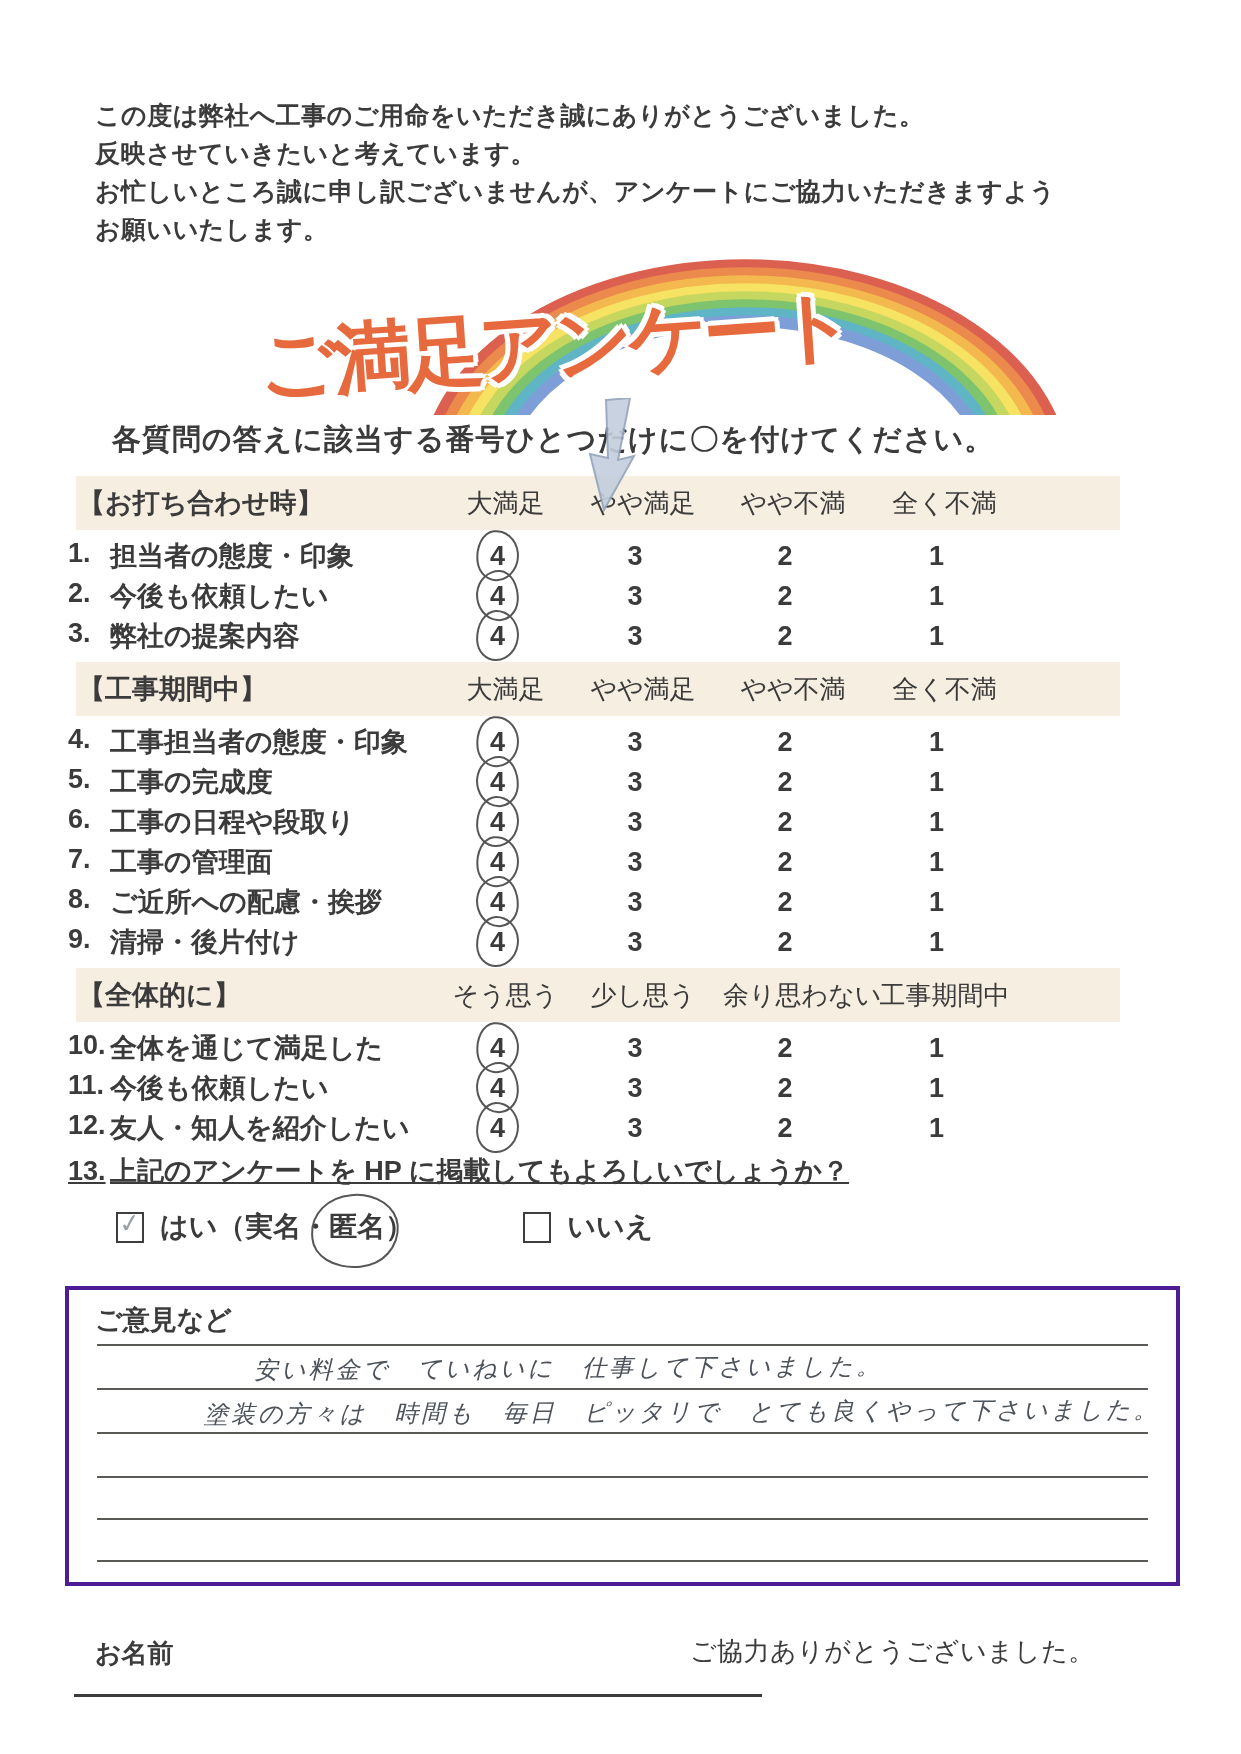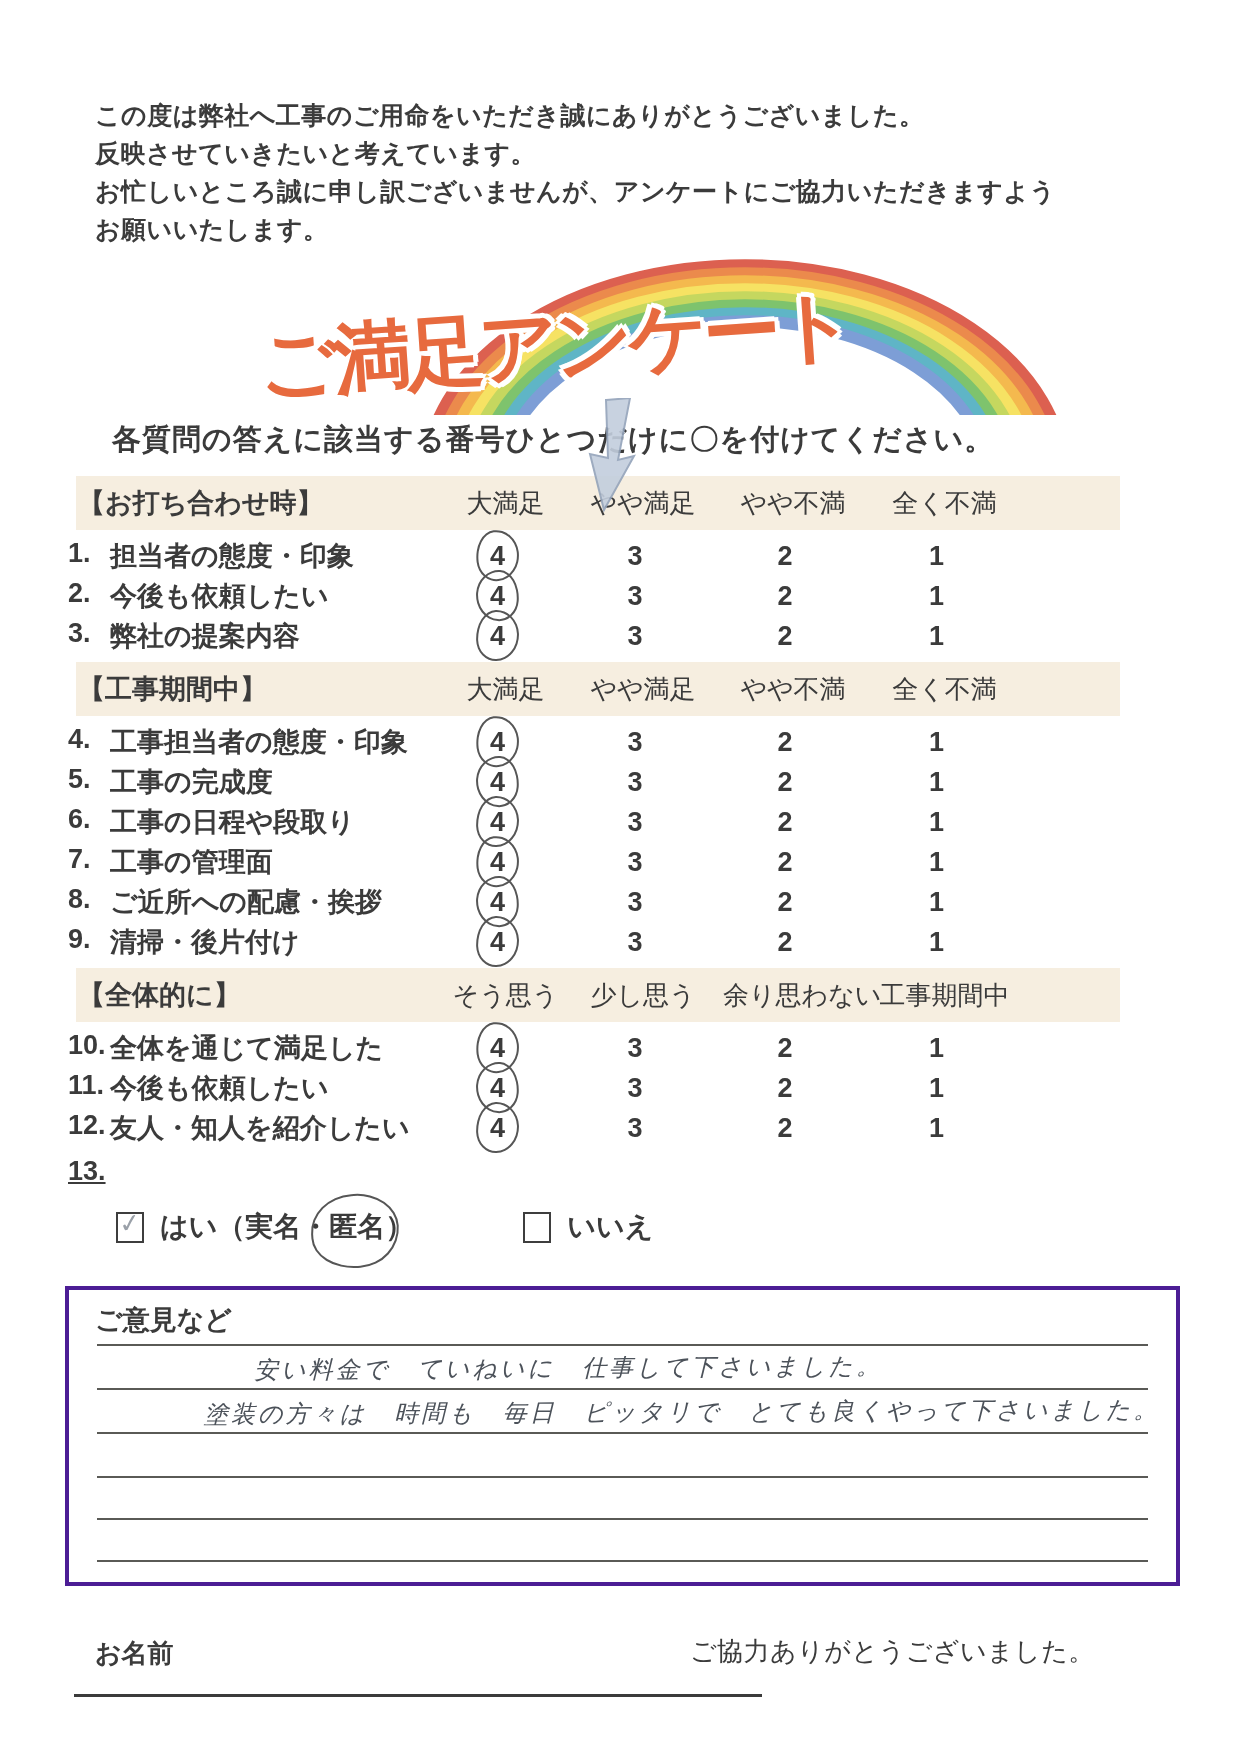--- a/index.html
+++ b/index.html
@@ -251,20 +251,21 @@
       </div>
       <div class="opt"><span class="optnum r0 circled">4</span></div>
       <div class="opt"><span class="optnum r0">3</span></div>
       <div class="opt"><span class="optnum r0">2</span></div>
       <div class="opt"><span class="optnum r0">1</span></div>
     </div>
   </div>
 
 <div class="q13row">
   <span class="qnum">13.</span>
+  <span>上記のアンケートを HP に掲載してもよろしいでしょうか？</span>
 </div>
 
 <div class="cbrow">
   <span class="checkbox checked"></span>
   <span class="cblabel"><span>はい（実名・</span><span class="anon">匿名</span><span>）</span></span>
   <span class="cb-gap"></span>
   <span class="checkbox"></span>
   <span class="cblabel">いいえ</span>
 </div>
 

